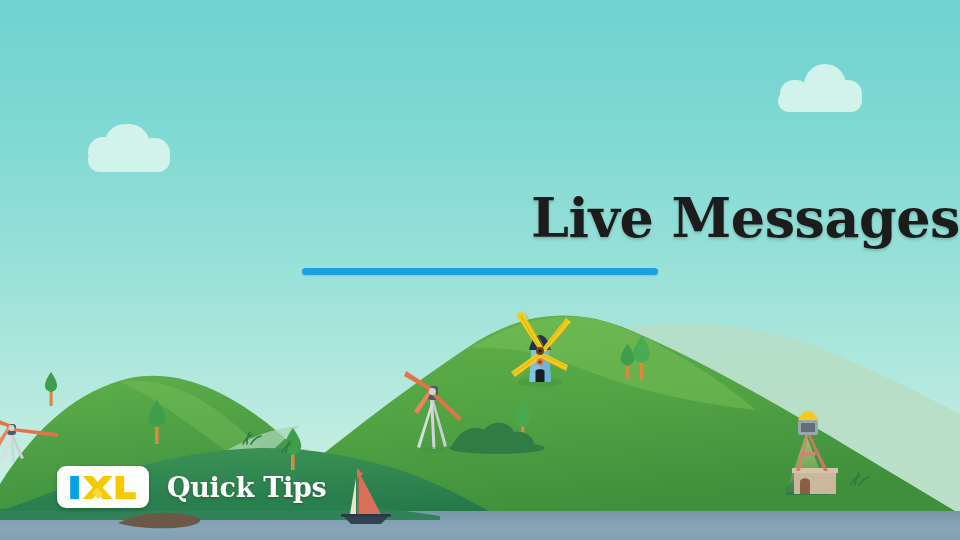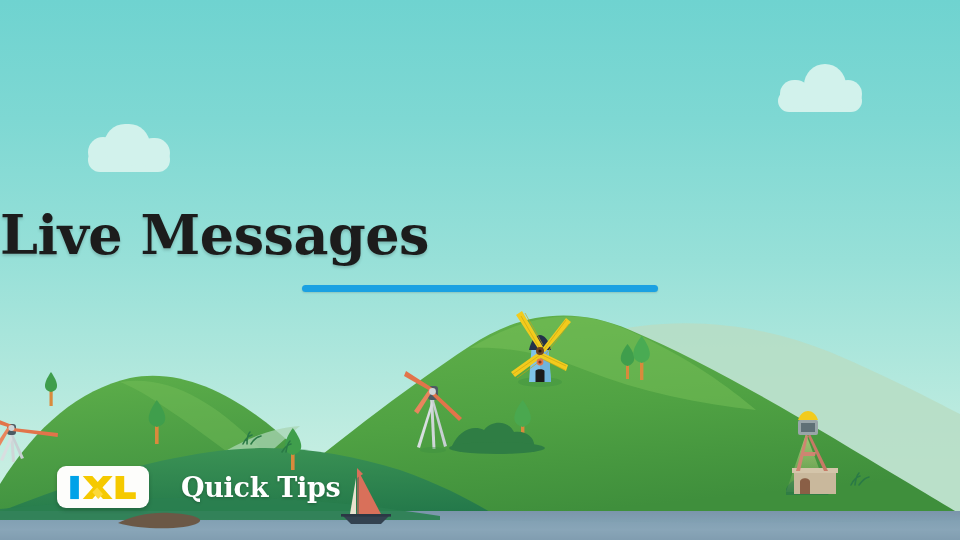--- a/index.html
+++ b/index.html
@@ -42,22 +42,22 @@
   #cloud-2 { left: 778px; top: 64px; width: 84px; height: 48px; }
   #cloud-2 .base  { left: 0px;  top: 26px; width: 84px; height: 22px; border-radius: 11px; }
   #cloud-2 .lump1 { left: 26px; top: 0px;  width: 42px; height: 42px; }
   #cloud-2 .lump2 { left: 2px;  top: 16px; width: 30px; height: 28px; }
   #cloud-2 .lump3 { left: 56px; top: 16px; width: 28px; height: 28px; }
 
   
   #title-block {
     position: absolute;
     left: 0; right: 0;
-    top: 208px;
-    text-align: left;
+    top: 191px;
+    text-align: right;
   }
   #title-text {
     display: block;
     font-family: "DejaVu Serif", serif;
     font-weight: bold;
     font-size: 54px;
     letter-spacing: -0.5px;
     color: #1c1c1c;
     text-shadow: 0 2px 3px rgba(0,0,0,0.18);
     line-height: 1.0;
@@ -79,21 +79,21 @@
     height: 540px;
   }
 
   
   #badge {
     position: absolute;
     left: 57px;
     top: 466px;
     display: flex;
     align-items: center;
-    gap: 32px;
+    gap: 18px;
   }
   #logo-plate {
     width: 92px;
     height: 42px;
     background: #fdfdfb;
     border-radius: 9px;
     box-shadow: 0 2px 4px rgba(0,0,0,0.22);
     display: flex;
     align-items: center;
     justify-content: center;

